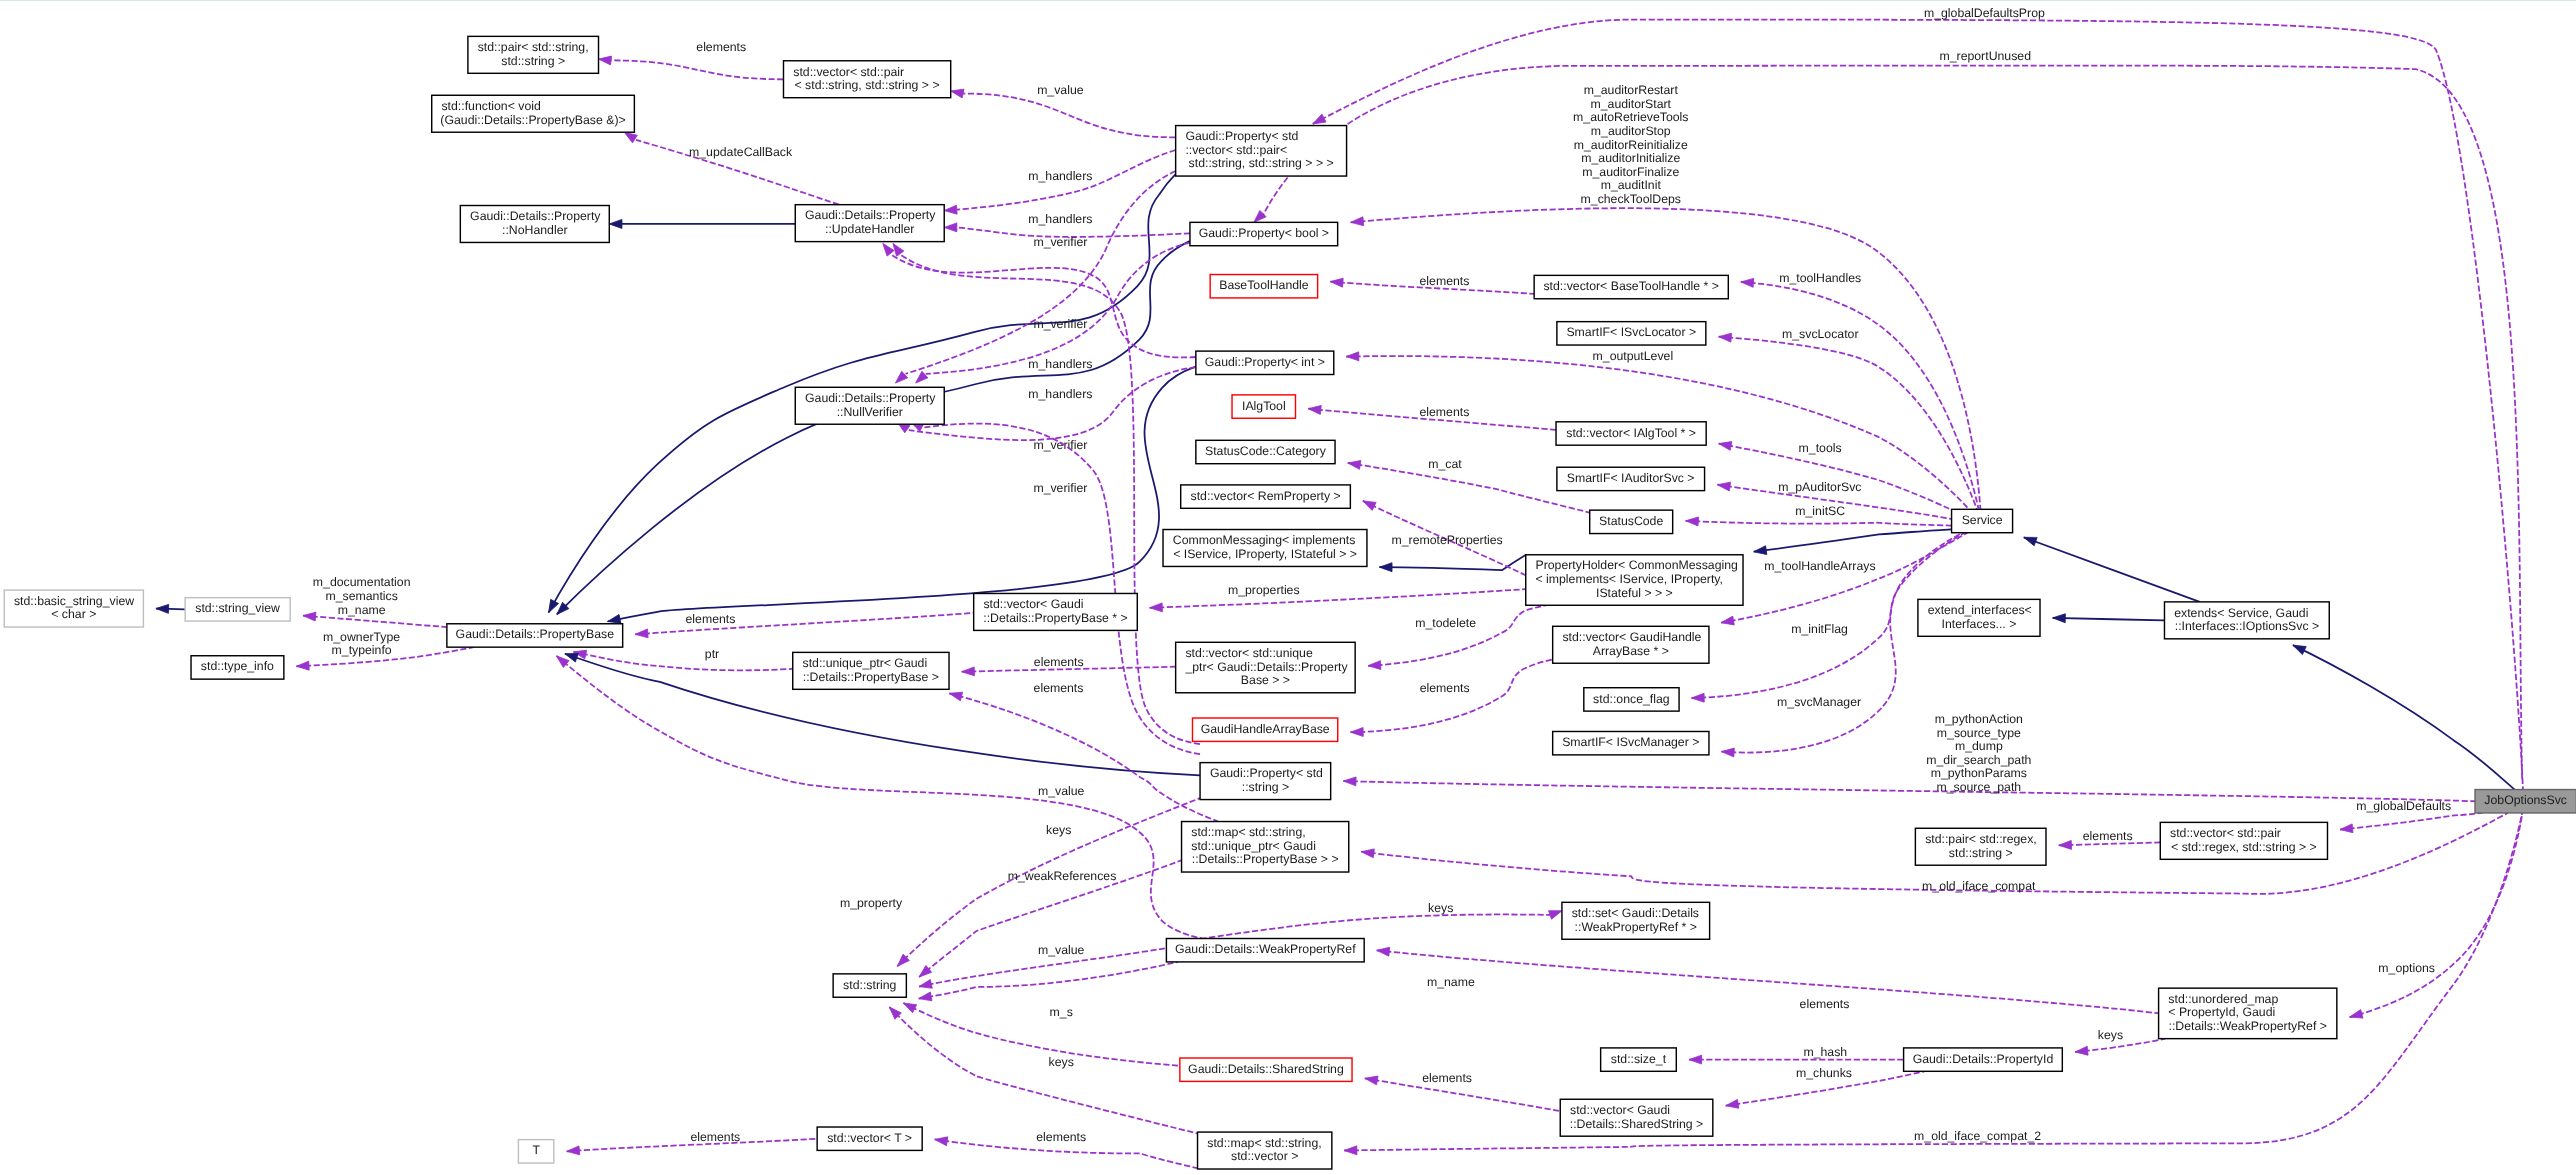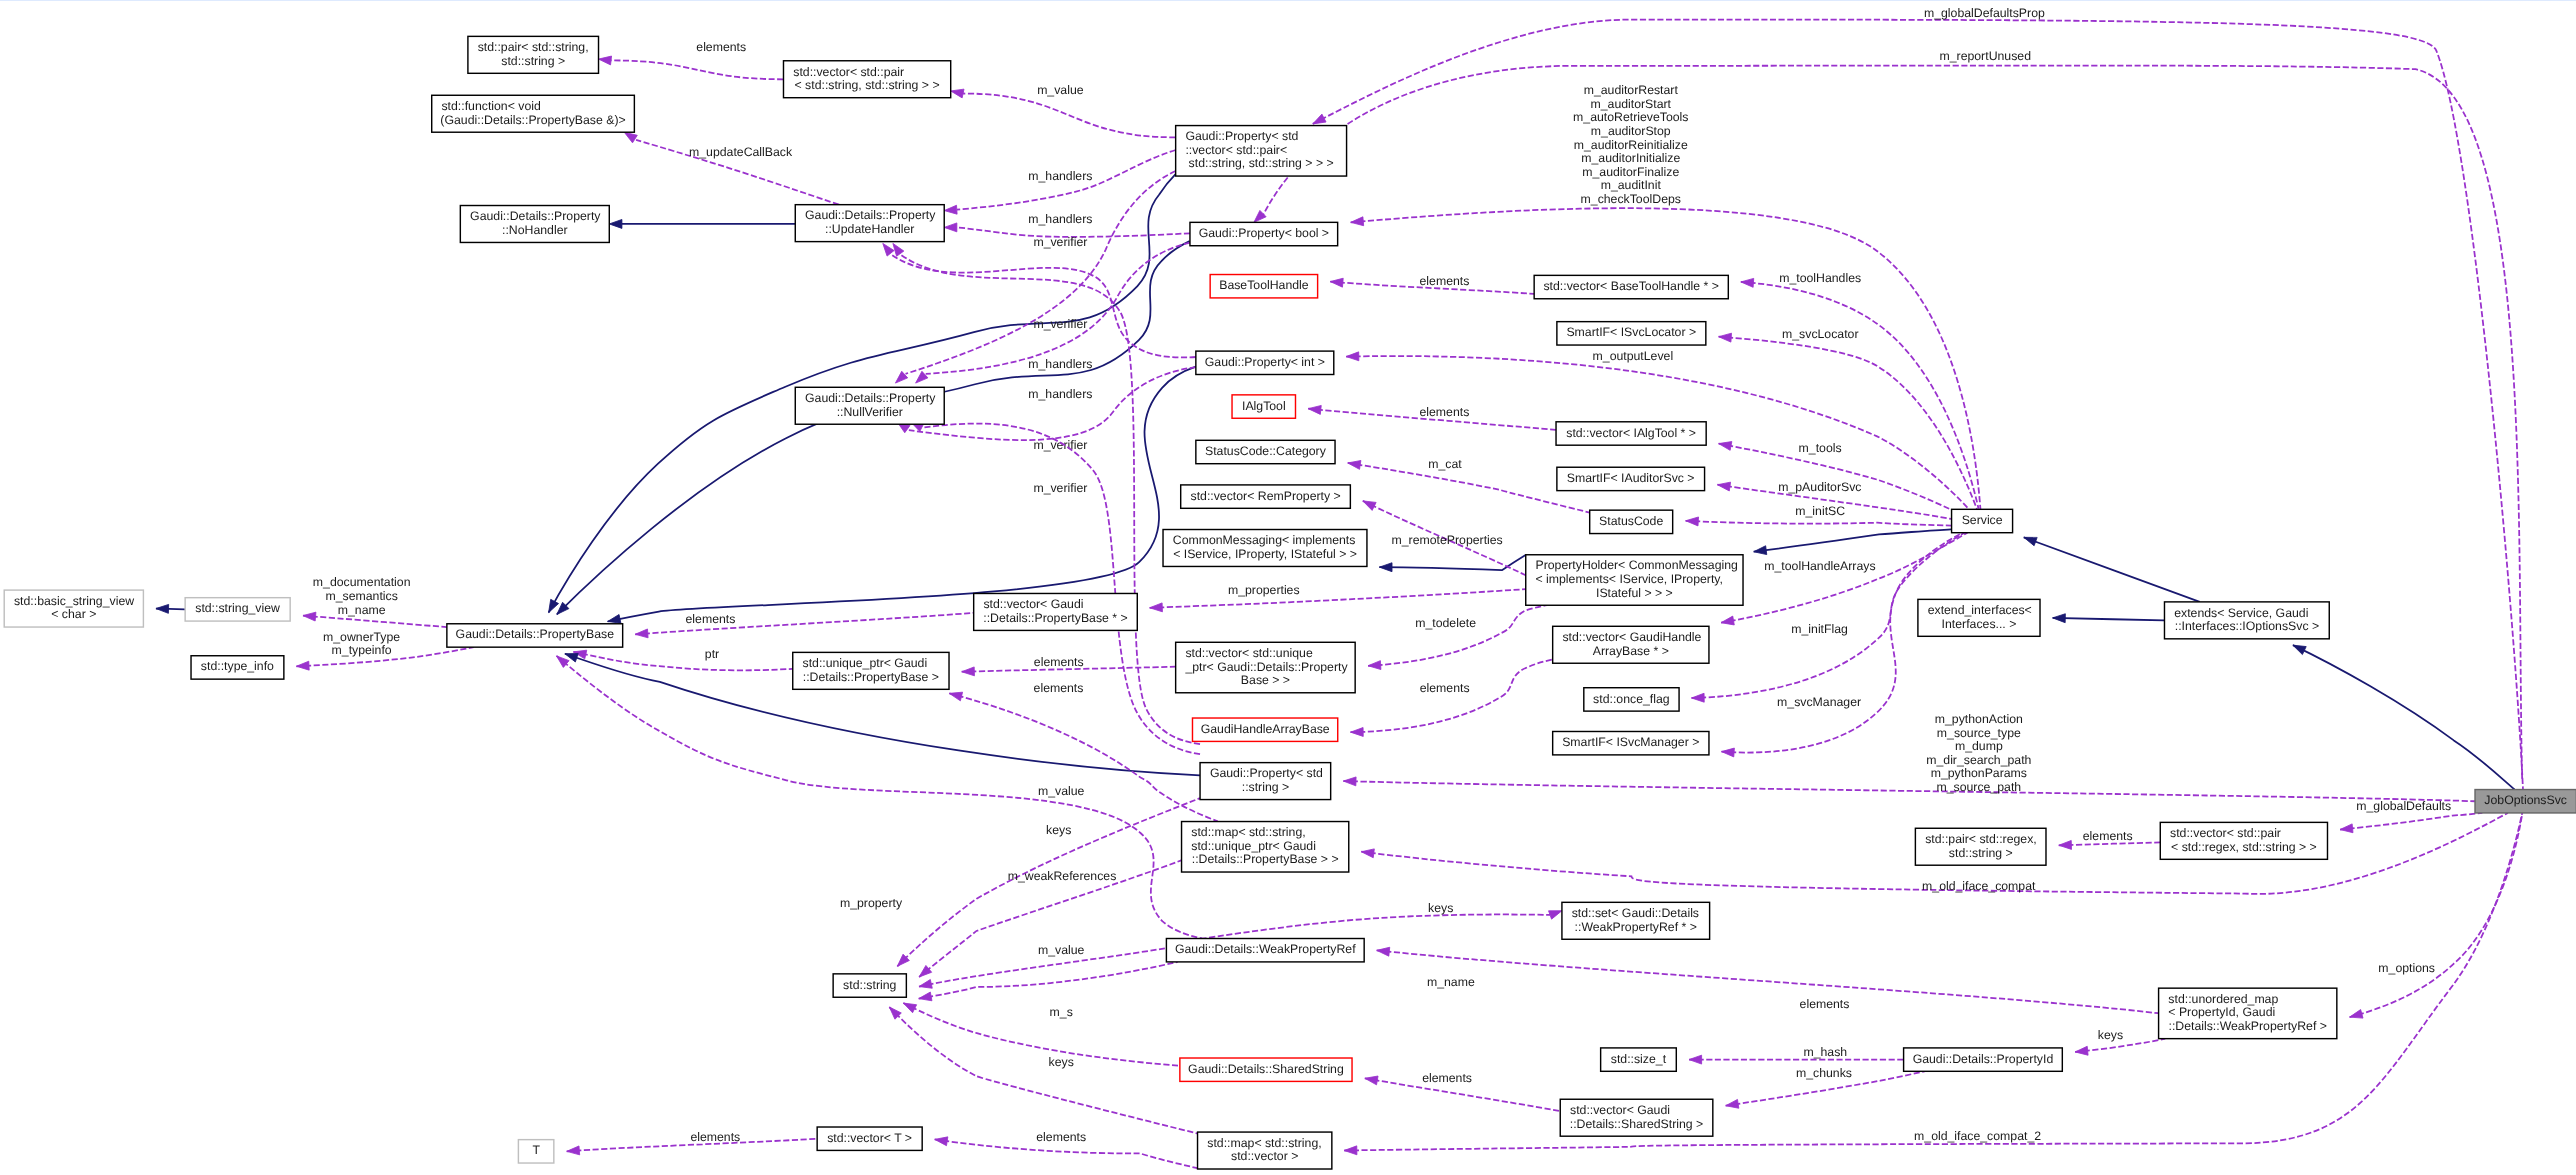--- a/index.html
+++ b/index.html
@@ -1,17 +1,17 @@
 <!DOCTYPE html>
 <html style="font-size:13.5px"><head>
 <meta charset="utf-8">
 <style>
   html,body{margin:0;padding:0;background:#ffffff;}
   body{font-family:"Liberation Sans","DejaVu Sans",sans-serif;}
-  #diagram-root{position:relative;width:2576px;height:1176px;background:#3b82f6;overflow:hidden;}
+  #diagram-root{position:relative;width:2576px;height:1176px;background:#0f766e;overflow:hidden;}
   svg#collab-graph{display:block;width:2576px;height:1176px;shape-rendering:geometricPrecision;text-rendering:geometricPrecision;-webkit-font-smoothing:antialiased;}
   .gnode rect{stroke-width:1.7px;}
   .gnode text{font-family:"Liberation Sans","DejaVu Sans",sans-serif;font-size:14.6px;fill:#1a1a1a;}
   .gedge path{fill:none;stroke-width:2.1px;}
   .gedge polygon{stroke-width:1px;}
   .elabel{font-family:"Liberation Sans","DejaVu Sans",sans-serif;font-size:14.6px;fill:#1a1a1a;}
 </style>
 </head>
 <body>
 

